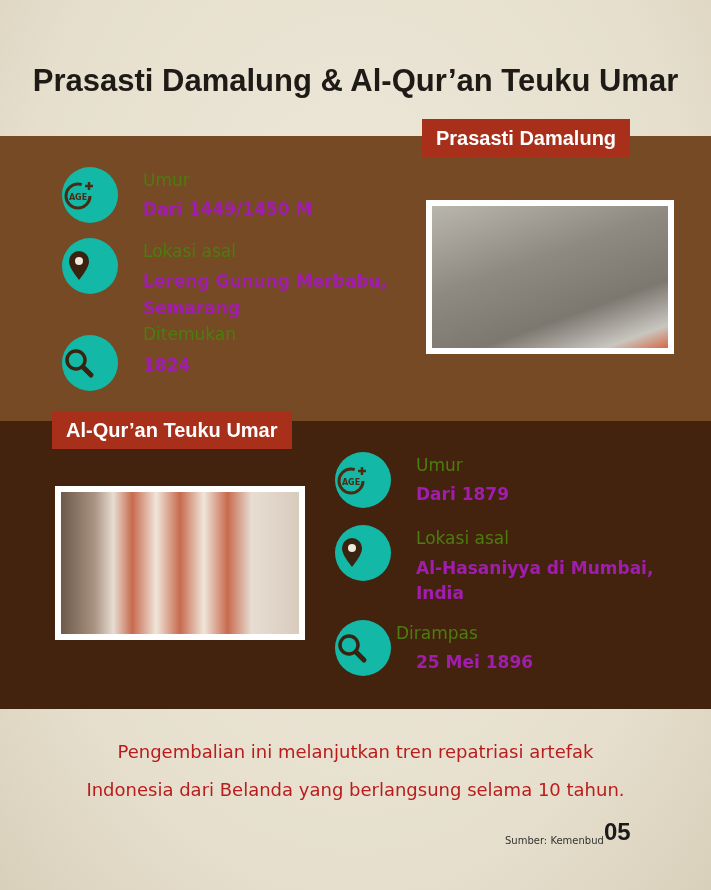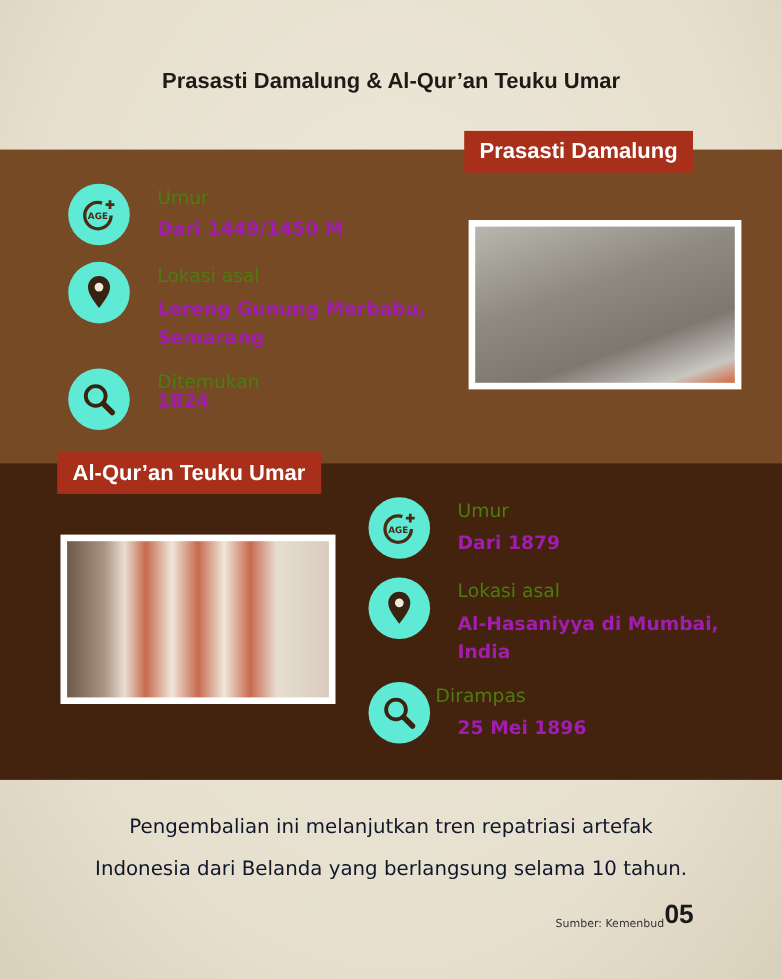--- a/index.html
+++ b/index.html
@@ -1,28 +1,28 @@
 <!DOCTYPE html>
 <html><head>
 <meta charset="utf-8">
 <style>
 *{box-sizing:border-box;margin:0;padding:0}
 body{width:711px;height:890px;overflow:hidden;background:#ebe5d6;font-family:"Liberation Sans",sans-serif;position:relative}
 .paper{position:absolute;inset:0;background:radial-gradient(ellipse at 50% 40%,#eee9dc 0%,#e6dfcd 70%,#d9d0bb 100%)}
-.title{position:absolute;top:63px;left:0;width:711px;text-align:center;font-weight:bold;font-size:20px;color:#1e1a16}
+.title{position:absolute;top:63px;left:0;width:711px;text-align:center;font-weight:bold;font-size:31px;color:#1e1a16}
 .band1{position:absolute;left:0;top:136px;width:711px;height:285px;background:#754a24}
 .band2{position:absolute;left:0;top:421px;width:711px;height:288px;background:#43230e}
 .label{position:absolute;background:#a8301a;color:#fff;font-weight:bold;font-size:20px;padding:0 14px;height:38px;line-height:38px}
-.icon{position:absolute;width:56px;height:56px;border-radius:50%;background:#5eead4;display:flex;align-items:center;justify-content:center}
+.icon{position:absolute;width:56px;height:56px;border-radius:50%;background:#14b8a6;display:flex;align-items:center;}
 .icon svg{width:34px;height:34px}
 .k{position:absolute;color:#4d7c0f;font-size:17px;font-family:"DejaVu Sans",sans-serif}
 .v{position:absolute;color:#a21caf;font-size:17px;font-weight:bold;font-family:"DejaVu Sans",sans-serif;line-height:26px}
 .photo{position:absolute;background:#fff;padding:6px}
 .photo div{width:100%;height:100%}
-.foot{position:absolute;left:0;width:711px;text-align:center;font-size:18px;color:#0f172a;font-family:"DejaVu Sans",sans-serif}
+.foot{position:absolute;left:0;width:711px;text-align:center;font-size:18px;color:#b91c1c;font-family:"DejaVu Sans",sans-serif}
 .src{position:absolute;top:835px;left:505px;font-size:10px;color:#333;font-family:"DejaVu Sans",sans-serif}
 .pg{position:absolute;top:818px;left:604px;font-size:24px;font-weight:bold;color:#1a1a1a}
 </style>
 </head>
 <body>
 
 <div class="paper"></div>
 <div class="title">Prasasti Damalung &amp; Al-Qur’an Teuku Umar</div>
 
 <div class="band1"></div>
@@ -47,21 +47,21 @@
 <div class="k" style="left:143px;top:241px">Lokasi asal</div>
 <div class="v" style="left:143px;top:268px">Lereng Gunung Merbabu,</div>
 <div class="v" style="left:143px;top:295px">Semarang</div>
 
 <div class="icon" style="left:62px;top:335px">
     <svg viewBox="0 0 34 34">
       <circle cx="14" cy="14" r="9" fill="none" stroke="#3a2210" stroke-width="3.5"></circle>
       <path d="M21 21l8 8" stroke="#3a2210" stroke-width="5" stroke-linecap="round"></path>
     </svg>
   </div>
-<div class="k" style="left:143px;top:338px">Ditemukan</div>
+<div class="k" style="left:143px;top:324px">Ditemukan</div>
 <div class="v" style="left:143px;top:352px">1824</div>
 
 <div class="photo" style="left:426px;top:200px;width:248px;height:154px">
     <div style="background:linear-gradient(160deg,#b9b6ae 0%,#8e8a82 40%,#7c776f 70%,#c9c6c0 90%,#d46a45 100%)"></div>
   </div>
 
 <div class="band2"></div>
 <div class="label" style="left:52px;top:411px">Al-Qur’an Teuku Umar</div>
 
 <div class="photo" style="left:55px;top:486px;width:250px;height:154px">

